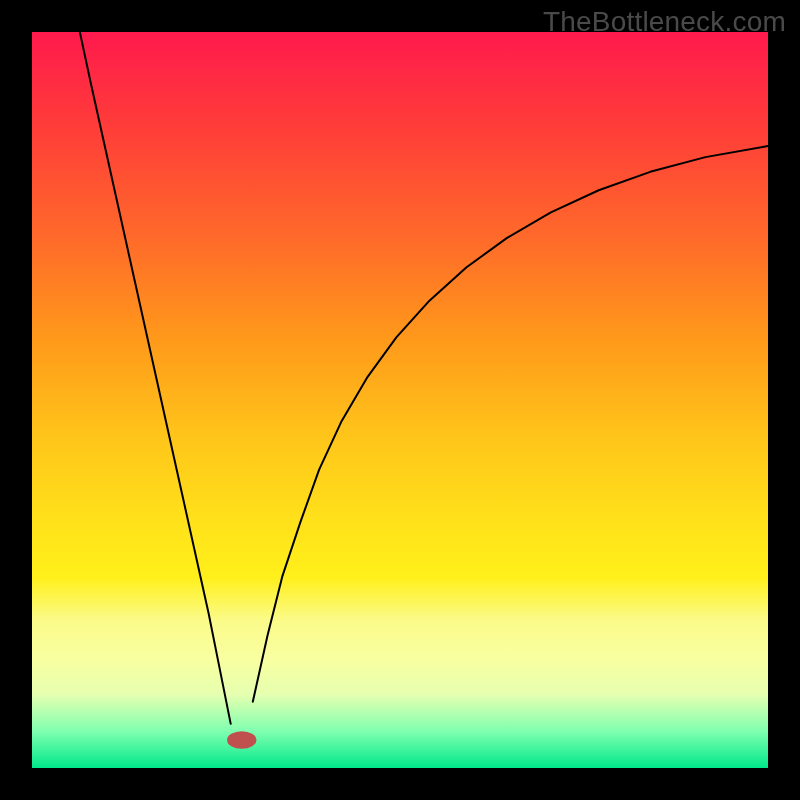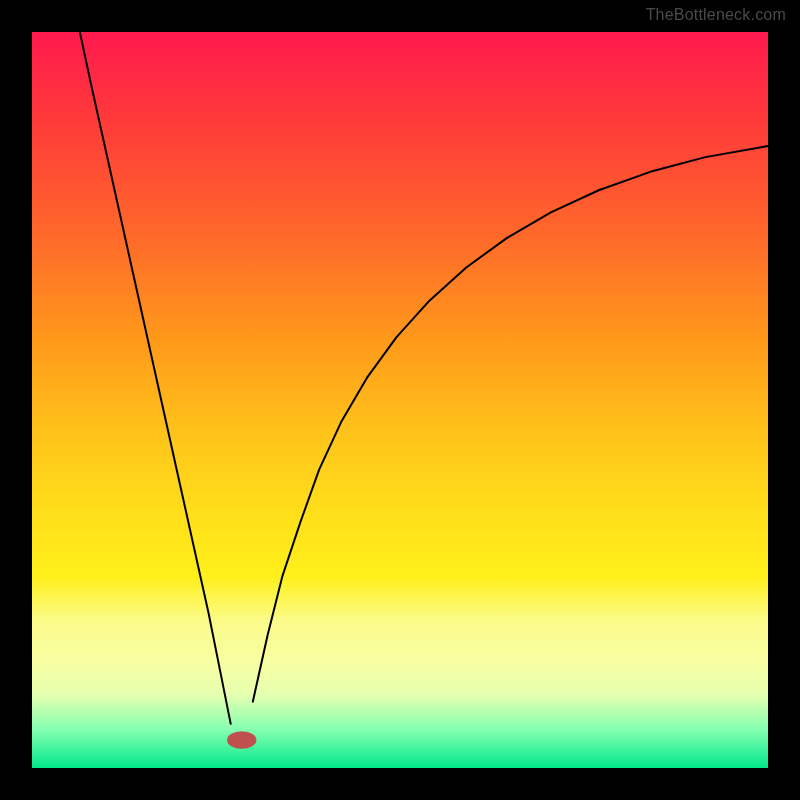--- a/index.html
+++ b/index.html
@@ -55,21 +55,21 @@
   }
   .marker {
     fill: #c0504d;
     stroke: none;
   }
   .watermark {
     position: absolute;
     top: 6px;
     right: 14px;
     color: #4a4a4a;
-    font-size: 16px;
+    font-size: 28px;
     letter-spacing: 0.2px;
     user-select: none;
   }
 </style>
 </head>
 <body>
 
 <div class="frame">
 
   <div class="plot-area">

